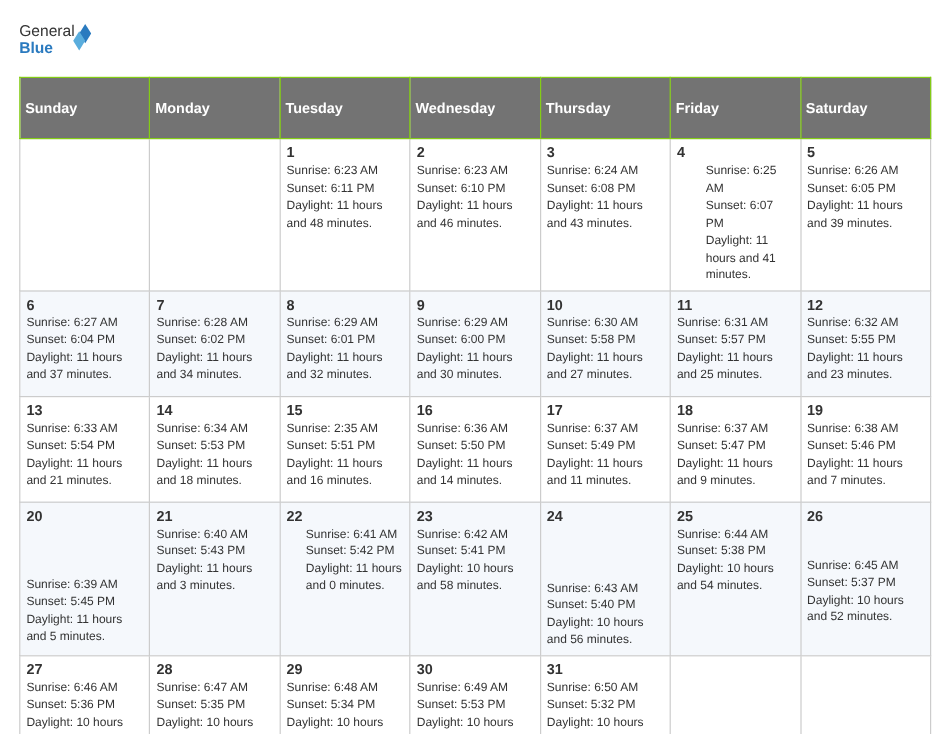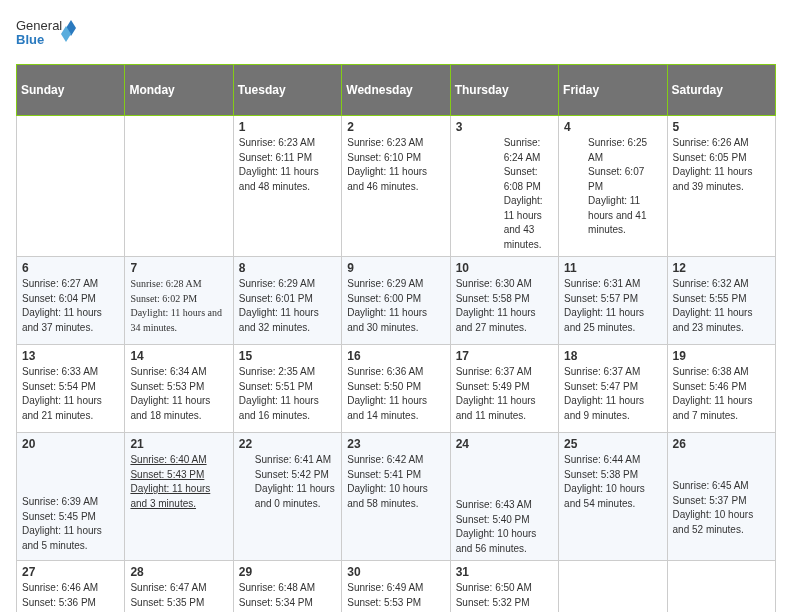--- a/index.html
+++ b/index.html
@@ -92,21 +92,21 @@
 Daylight: 11 hours and 48 minutes.</div>
         </td>
         <td>
           <div class="day-number">2</div>
           <div class="day-info" style="white-space: pre-line;">Sunrise: 6:23 AM
 Sunset: 6:10 PM
 Daylight: 11 hours and 46 minutes.</div>
         </td>
         <td>
           <div class="day-number">3</div>
-          <div class="day-info" style="white-space: pre-line; margin-left: 48px;">Sunrise: 6:24 AM
+          <div class="day-info" style="white-space: pre-line;">Sunrise: 6:24 AM
 Sunset: 6:08 PM
 Daylight: 11 hours and 43 minutes.</div>
         </td>
         <td>
           <div class="day-number">4</div>
           <div class="day-info" style="white-space: pre-line; margin-left: 24px;">Sunrise: 6:25 AM
 Sunset: 6:07 PM
 Daylight: 11 hours and 41 minutes.</div>
         </td>
         <td>
@@ -118,21 +118,21 @@
       </tr>
       <tr>
         <td>
           <div class="day-number">6</div>
           <div class="day-info" style="white-space: pre-line;">Sunrise: 6:27 AM
 Sunset: 6:04 PM
 Daylight: 11 hours and 37 minutes.</div>
         </td>
         <td>
           <div class="day-number">7</div>
-          <div class="day-info" style="white-space: pre-line; font-family: Liberation Serif, serif;">Sunrise: 6:28 AM
+          <div class="day-info" style="white-space: pre-line;">Sunrise: 6:28 AM
 Sunset: 6:02 PM
 Daylight: 11 hours and 34 minutes.</div>
         </td>
         <td>
           <div class="day-number">8</div>
           <div class="day-info" style="white-space: pre-line;">Sunrise: 6:29 AM
 Sunset: 6:01 PM
 Daylight: 11 hours and 32 minutes.</div>
         </td>
         <td>
@@ -206,21 +206,21 @@
       </tr>
       <tr>
         <td>
           <div class="day-number">20</div>
           <div class="day-info" style="white-space: pre-line; margin-top: 44px;">Sunrise: 6:39 AM
 Sunset: 5:45 PM
 Daylight: 11 hours and 5 minutes.</div>
         </td>
         <td>
           <div class="day-number">21</div>
-          <div class="day-info" style="white-space: pre-line; text-decoration: underline;">Sunrise: 6:40 AM
+          <div class="day-info" style="white-space: pre-line;">Sunrise: 6:40 AM
 Sunset: 5:43 PM
 Daylight: 11 hours and 3 minutes.</div>
         </td>
         <td>
           <div class="day-number">22</div>
           <div class="day-info" style="white-space: pre-line; margin-left: 16px;">Sunrise: 6:41 AM
 Sunset: 5:42 PM
 Daylight: 11 hours and 0 minutes.</div>
         </td>
         <td>

